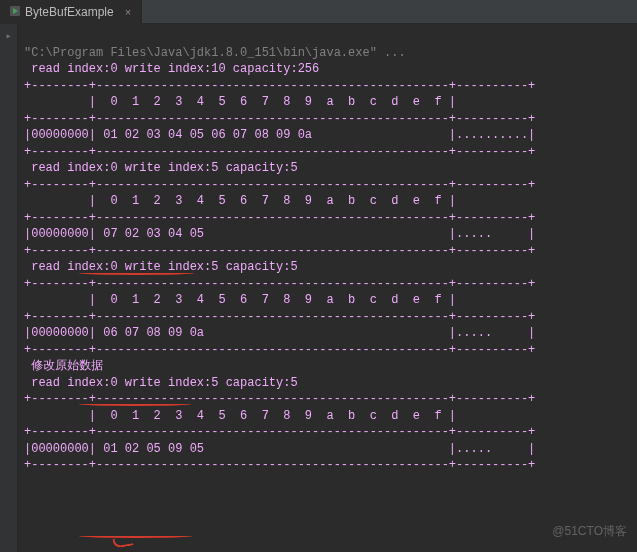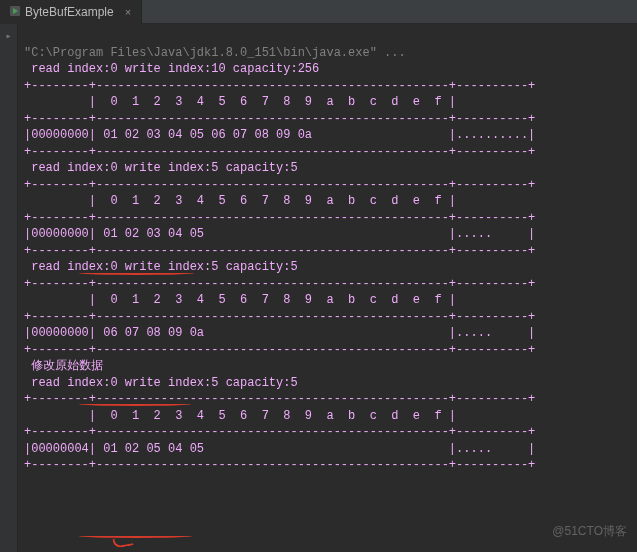--- a/index.html
+++ b/index.html
@@ -122,34 +122,34 @@
 <span class="txt"> read index:0 write index:10 capacity:256</span>
 <span class="txt">+--------+-------------------------------------------------+----------+</span>
 <span class="txt">         |  0  1  2  3  4  5  6  7  8  9  a  b  c  d  e  f |</span>
 <span class="txt">+--------+-------------------------------------------------+----------+</span>
 <span class="txt">|00000000| 01 02 03 04 05 06 07 08 09 0a                   |..........|</span>
 <span class="txt">+--------+-------------------------------------------------+----------+</span>
 <span class="txt"> read index:0 write index:5 capacity:5</span>
 <span class="txt">+--------+-------------------------------------------------+----------+</span>
 <span class="txt">         |  0  1  2  3  4  5  6  7  8  9  a  b  c  d  e  f |</span>
 <span class="txt">+--------+-------------------------------------------------+----------+</span>
-<span class="txt">|00000000| 01 02 03 04 05                                  |.....     |</span>
+<span class="txt">|00000000| 07 02 03 04 05                                  |.....     |</span>
 <span class="txt">+--------+-------------------------------------------------+----------+</span>
 <span class="txt"> read index:0 write index:5 capacity:5</span>
 <span class="txt">+--------+-------------------------------------------------+----------+</span>
 <span class="txt">         |  0  1  2  3  4  5  6  7  8  9  a  b  c  d  e  f |</span>
 <span class="txt">+--------+-------------------------------------------------+----------+</span>
 <span class="txt">|00000000| 06 07 08 09 0a                                  |.....     |</span>
 <span class="txt">+--------+-------------------------------------------------+----------+</span>
 <span class="txt"> 修改原始数据</span>
 <span class="txt"> read index:0 write index:5 capacity:5</span>
 <span class="txt">+--------+-------------------------------------------------+----------+</span>
 <span class="txt">         |  0  1  2  3  4  5  6  7  8  9  a  b  c  d  e  f |</span>
 <span class="txt">+--------+-------------------------------------------------+----------+</span>
-<span class="txt">|00000004| 01 02 05 04 05                                  |.....     |</span>
+<span class="txt">|00000000| 01 02 05 09 05                                  |.....     |</span>
 <span class="txt">+--------+-------------------------------------------------+----------+</span>
     <div class="red-stroke stroke1"></div>
     <div class="red-stroke stroke2"></div>
     <div class="red-stroke stroke3"></div>
     <div class="squiggle"></div>
   </div>
 </div>
 
 <div class="watermark">@51CTO博客</div>
 

